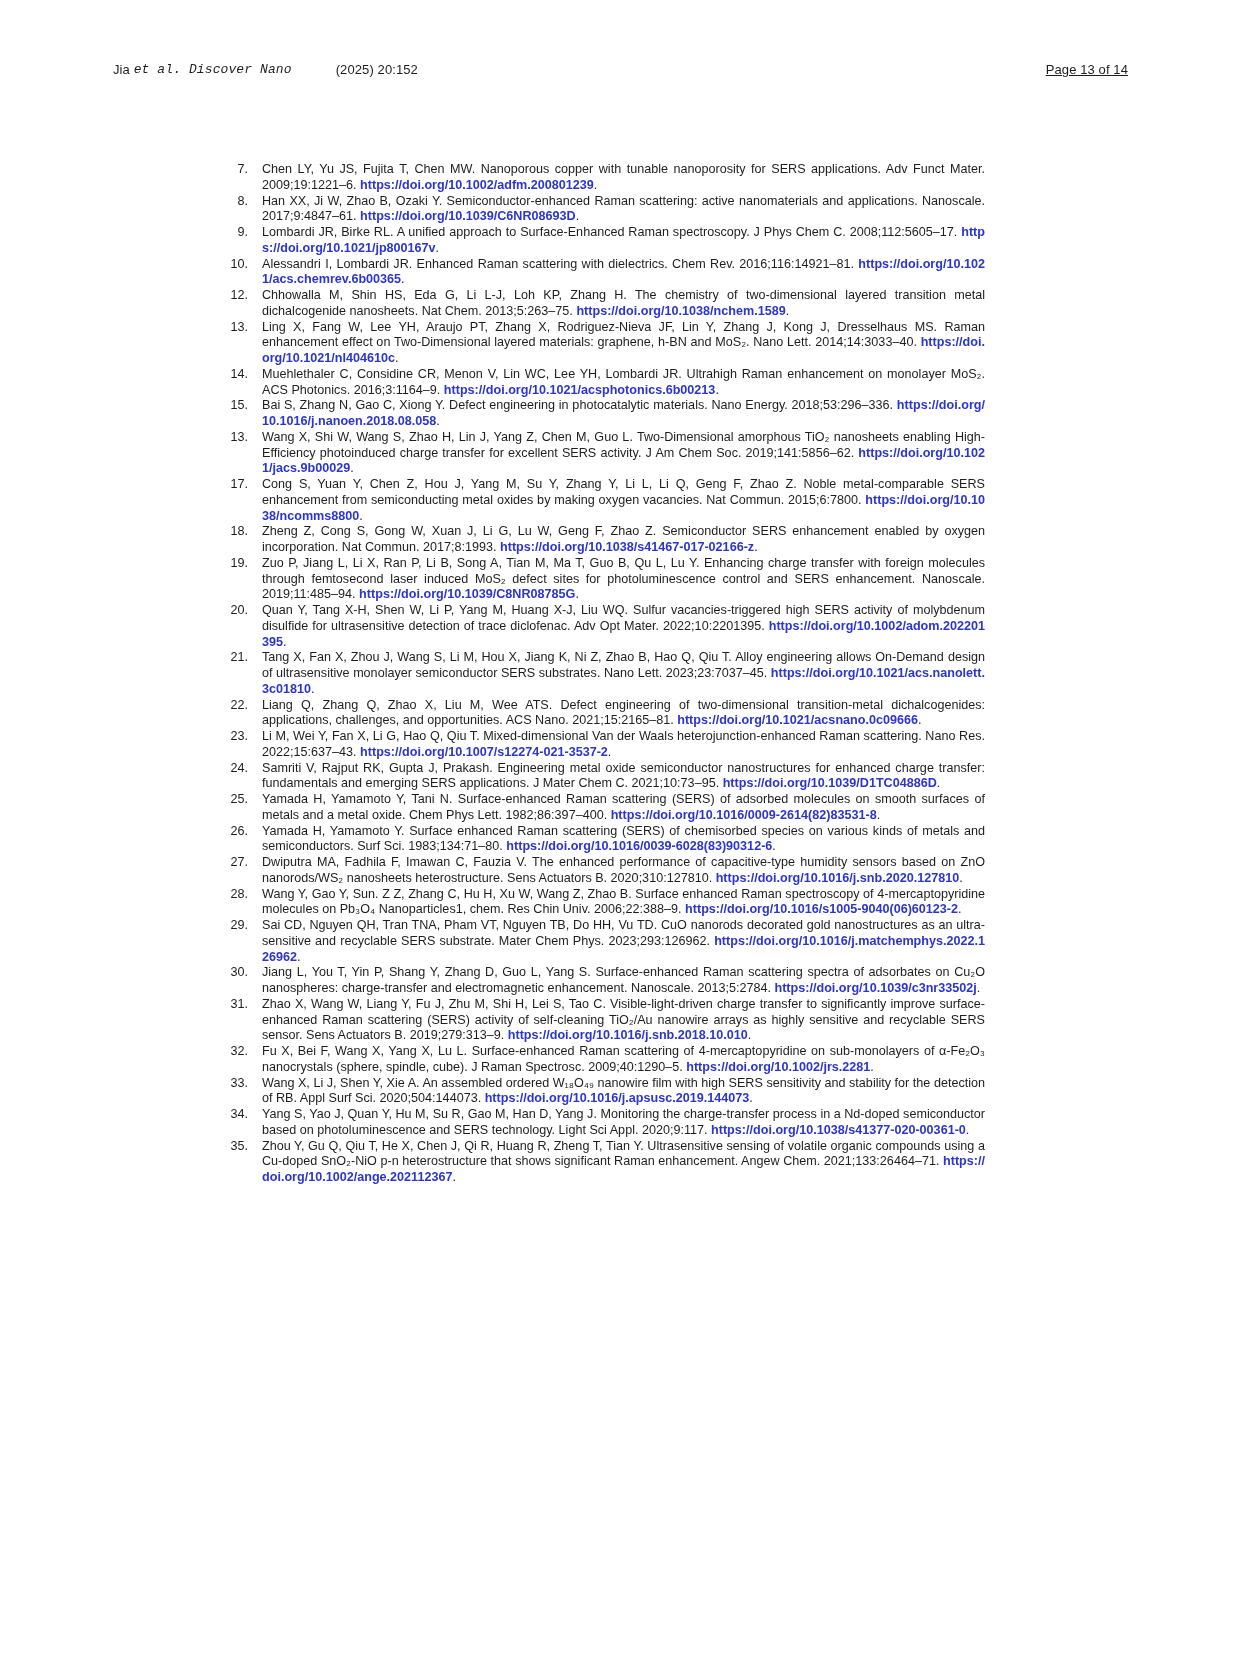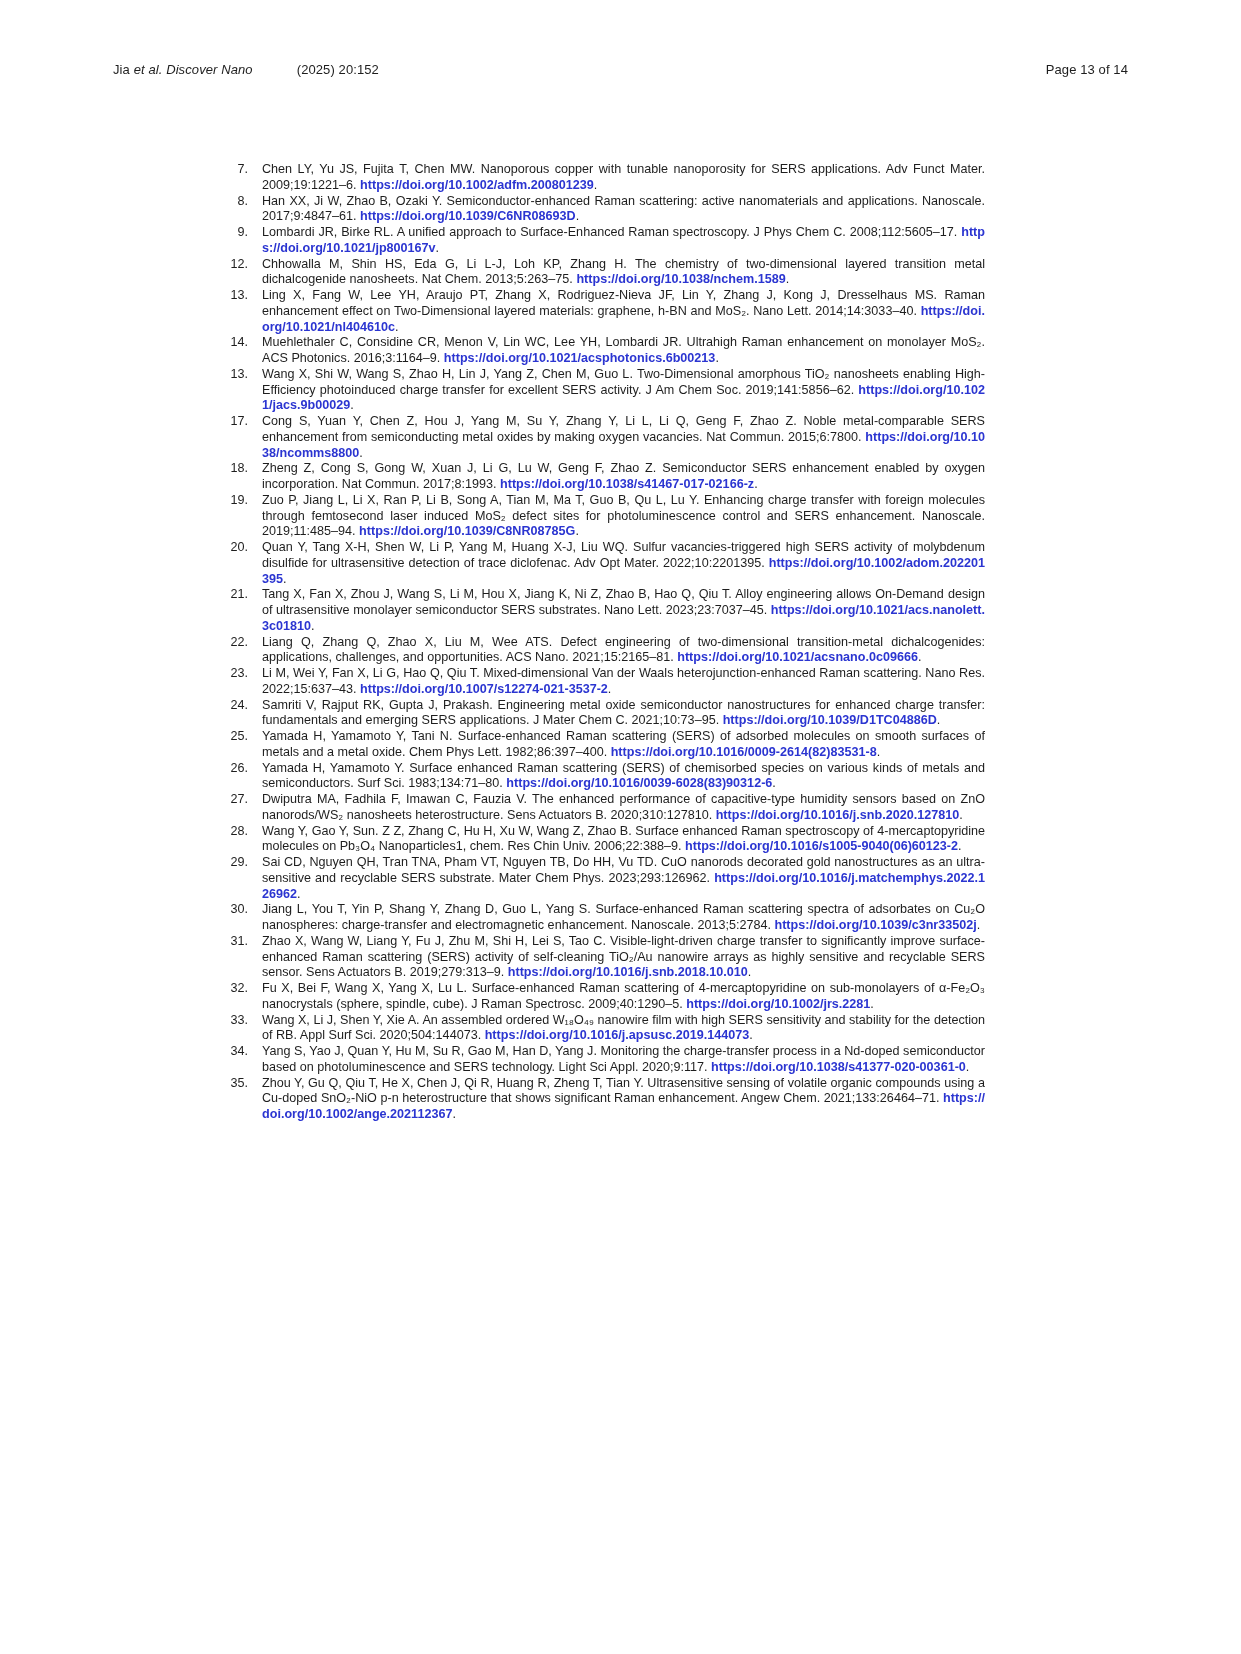--- a/index.html
+++ b/index.html
@@ -12,23 +12,23 @@
     font-family:"Liberation Sans","DejaVu Sans",sans-serif;
     position:relative;
     overflow:hidden;
   }
   .header {
     position:absolute; left:113px; right:113px; top:62px;
     display:flex; align-items:baseline;
     font-size:13px; letter-spacing:0.1px;
   }
   .header .h-left { display:flex; align-items:flex-start; white-space:pre; }
-  .header .italic { font-style:italic; }
+  .header .italic { font-style:italic;font-family:Liberation Mono, monospace; }
   .header .citation { margin-left:44px; }
-  .header .h-right { margin-left:auto; }
+  .header .h-right { margin-left:auto;text-decoration:underline; }
   .refs {
     position:absolute; left:228px; top:162px; width:757px;
     font-size:12.6px; line-height:15.75px;
   }
   .ref { display:flex; }
   .ref-num {
     flex:0 0 20px; width:20px; text-align:right; margin-right:14px;
   }
   .ref-body {
     flex:1; text-align:justify;
@@ -59,30 +59,38 @@
     </div>
     <div class="ref">
       <span class="ref-num">8.</span>
       <span class="ref-body"><span>Han XX, Ji W, Zhao B, Ozaki Y. Semiconductor-enhanced Raman scattering: active nanomaterials and applications. Nanoscale. 2017;9:4847–61. </span><a class="doi-link" href="#">https://doi.org/10.1039/C6NR08693D</a><span>.</span></span>
     </div>
     <div class="ref">
       <span class="ref-num">9.</span>
       <span class="ref-body"><span>Lombardi JR, Birke RL. A unified approach to Surface-Enhanced Raman spectroscopy. J Phys Chem C. 2008;112:5605–17. </span><a class="doi-link" href="#">https://doi.org/10.1021/jp800167v</a><span>.</span></span>
     </div>
     <div class="ref">
+      <span class="ref-num">10.</span>
+      <span class="ref-body"><span>Alessandri I, Lombardi JR. Enhanced Raman scattering with dielectrics. Chem Rev. 2016;116:14921–81. </span><a class="doi-link" href="#">https://doi.org/10.1021/acs.chemrev.6b00365</a><span>.</span></span>
+    </div>
+    <div class="ref">
       <span class="ref-num">12.</span>
       <span class="ref-body"><span>Chhowalla M, Shin HS, Eda G, Li L-J, Loh KP, Zhang H. The chemistry of two-dimensional layered transition metal dichalcogenide nanosheets. Nat Chem. 2013;5:263–75. </span><a class="doi-link" href="#">https://doi.org/10.1038/nchem.1589</a><span>.</span></span>
     </div>
     <div class="ref">
       <span class="ref-num">13.</span>
       <span class="ref-body"><span>Ling X, Fang W, Lee YH, Araujo PT, Zhang X, Rodriguez-Nieva JF, Lin Y, Zhang J, Kong J, Dresselhaus MS. Raman enhancement effect on Two-Dimensional layered materials: graphene, h-BN and MoS₂. Nano Lett. 2014;14:3033–40. </span><a class="doi-link" href="#">https://doi.org/10.1021/nl404610c</a><span>.</span></span>
     </div>
     <div class="ref">
       <span class="ref-num">14.</span>
       <span class="ref-body"><span>Muehlethaler C, Considine CR, Menon V, Lin WC, Lee YH, Lombardi JR. Ultrahigh Raman enhancement on monolayer MoS₂. ACS Photonics. 2016;3:1164–9. </span><a class="doi-link" href="#">https://doi.org/10.1021/acsphotonics.6b00213</a><span>.</span></span>
+    </div>
+    <div class="ref">
+      <span class="ref-num">15.</span>
+      <span class="ref-body"><span>Bai S, Zhang N, Gao C, Xiong Y. Defect engineering in photocatalytic materials. Nano Energy. 2018;53:296–336. </span><a class="doi-link" href="#">https://doi.org/10.1016/j.nanoen.2018.08.058</a><span>.</span></span>
     </div>
     <div class="ref">
       <span class="ref-num">13.</span>
       <span class="ref-body"><span>Wang X, Shi W, Wang S, Zhao H, Lin J, Yang Z, Chen M, Guo L. Two-Dimensional amorphous TiO₂ nanosheets enabling High-Efficiency photoinduced charge transfer for excellent SERS activity. J Am Chem Soc. 2019;141:5856–62. </span><a class="doi-link" href="#">https://doi.org/10.1021/jacs.9b00029</a><span>.</span></span>
     </div>
     <div class="ref">
       <span class="ref-num">17.</span>
       <span class="ref-body"><span>Cong S, Yuan Y, Chen Z, Hou J, Yang M, Su Y, Zhang Y, Li L, Li Q, Geng F, Zhao Z. Noble metal-comparable SERS enhancement from semiconducting metal oxides by making oxygen vacancies. Nat Commun. 2015;6:7800. </span><a class="doi-link" href="#">https://doi.org/10.1038/ncomms8800</a><span>.</span></span>
     </div>
     <div class="ref">

